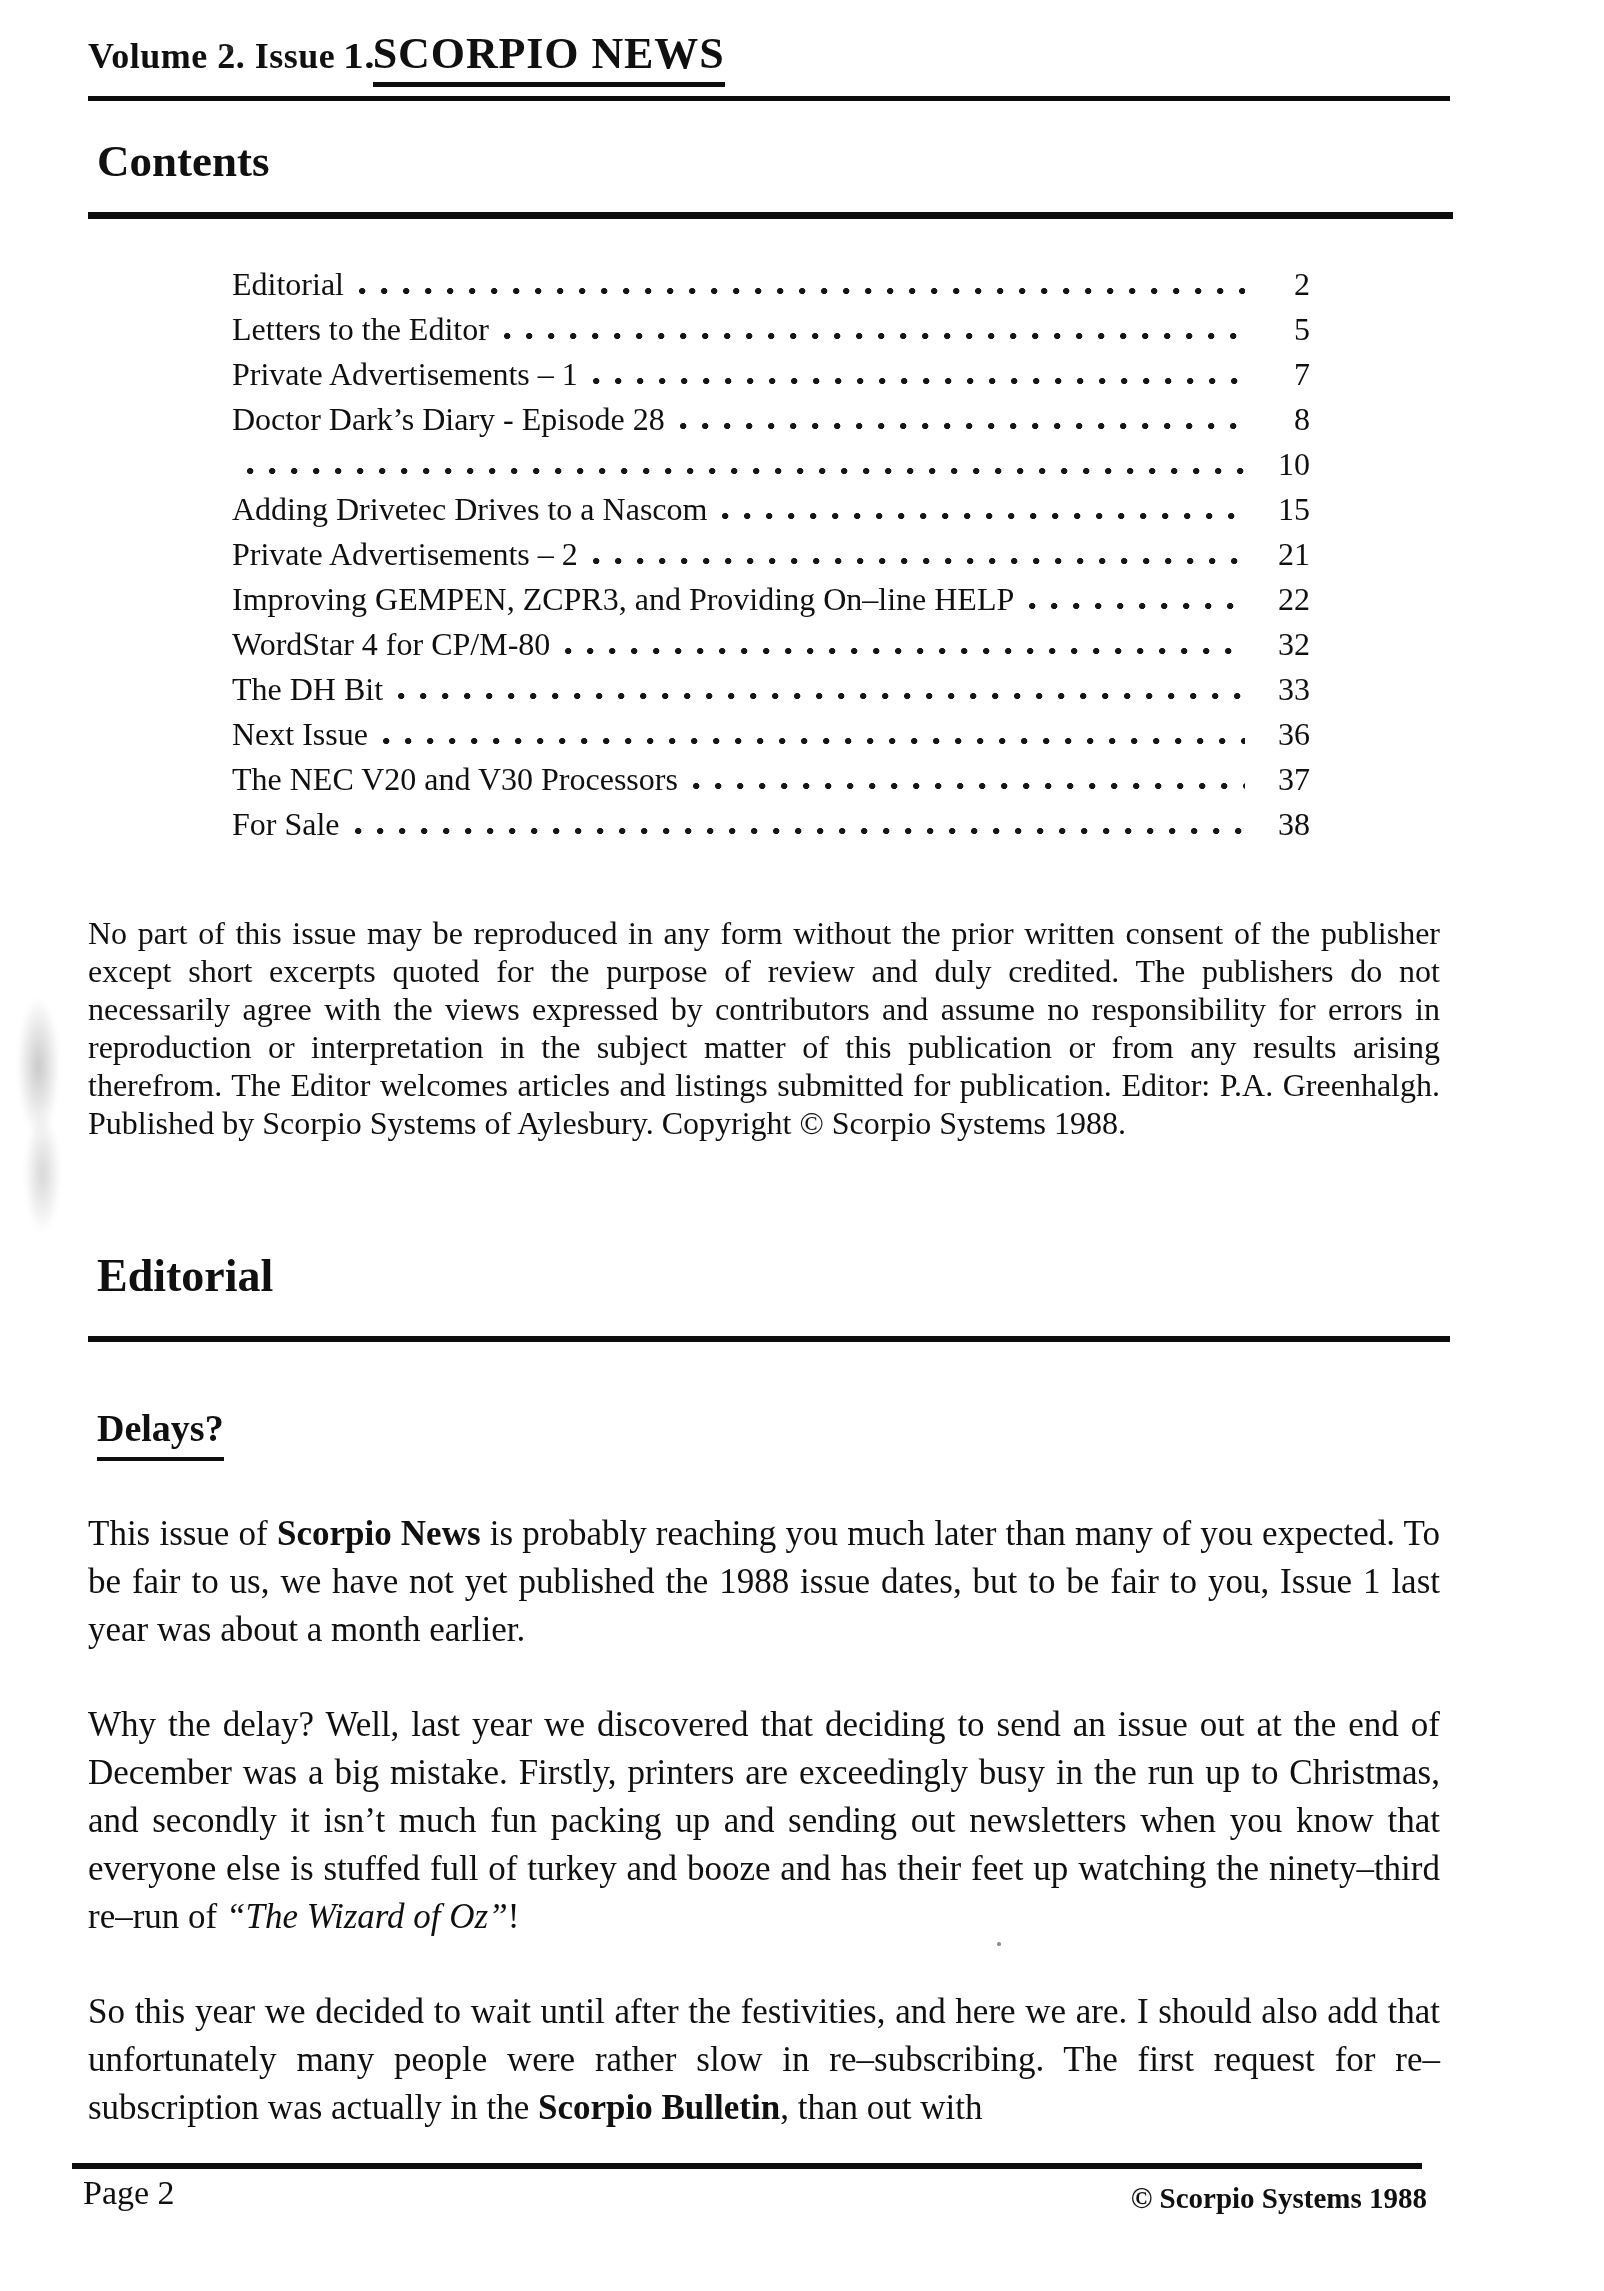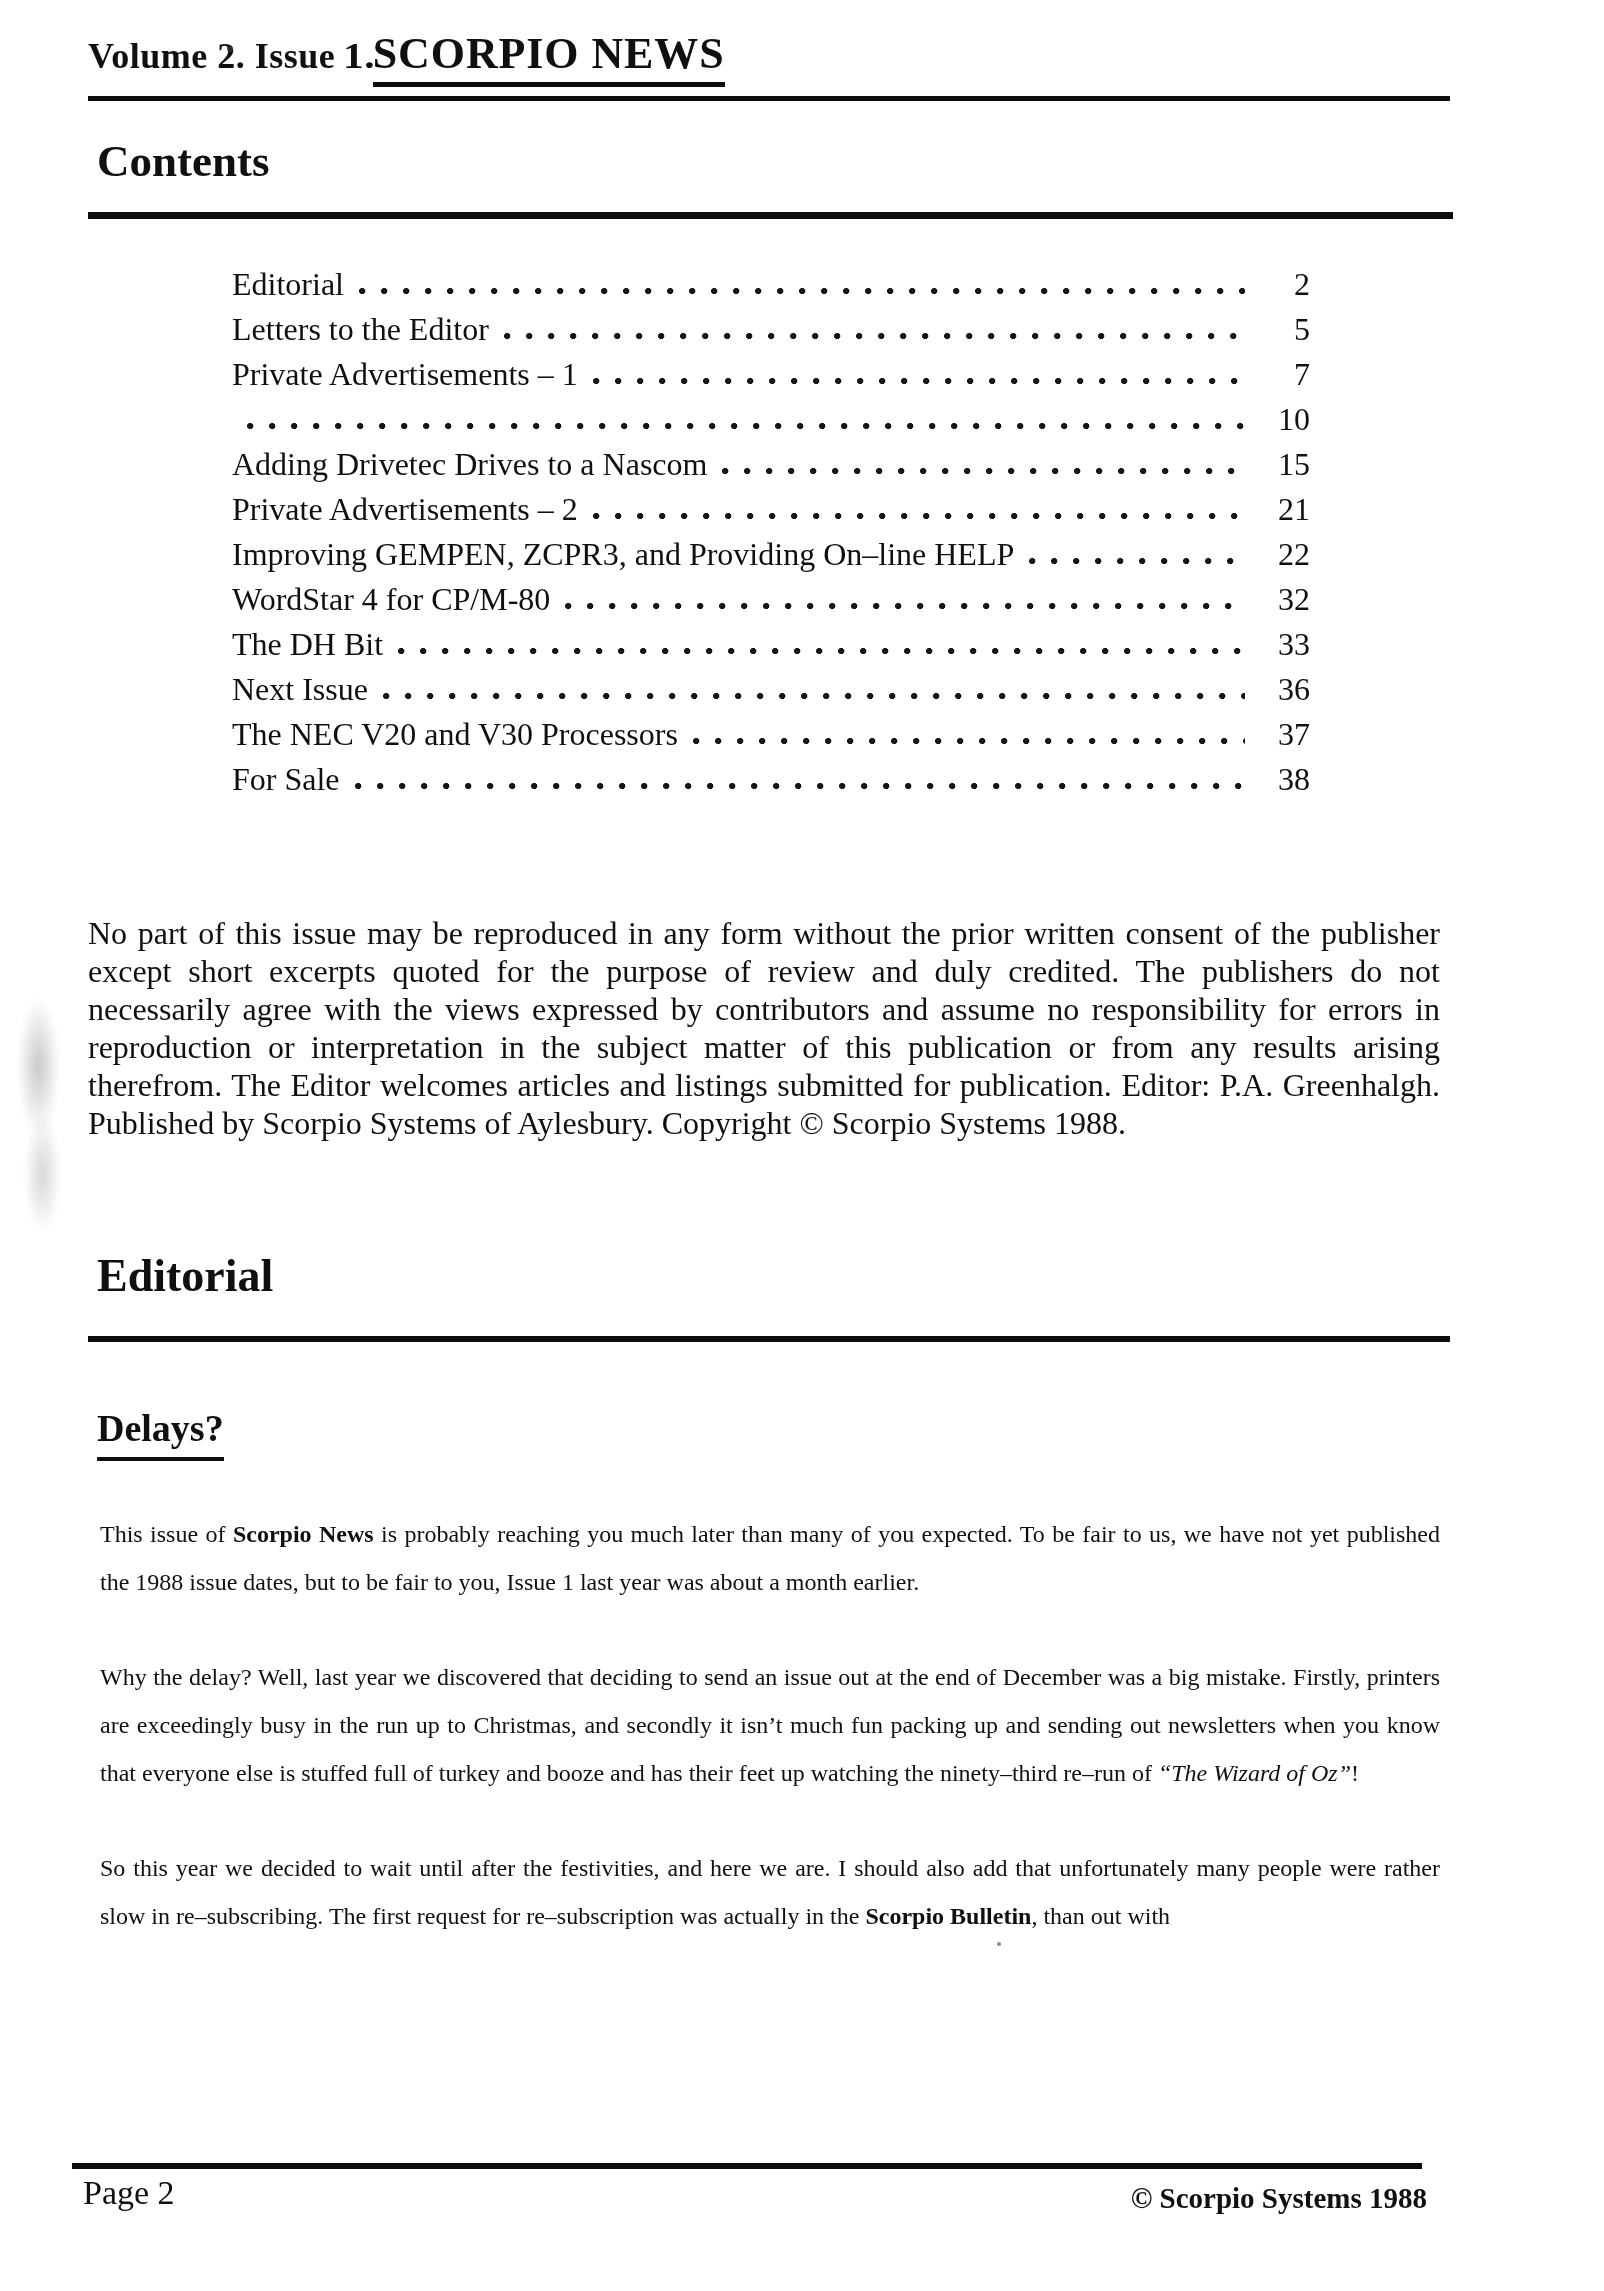--- a/index.html
+++ b/index.html
@@ -49,21 +49,21 @@
 
   
   .editorial-heading{position:absolute;left:97px;top:1249px;font-size:46px;font-weight:700;}
   .rule-editorial{left:88px;top:1336px;width:1362px;height:5.6px;}
   .delays-heading{
     position:absolute;left:97px;top:1406px;font-size:38px;font-weight:700;
     border-bottom:4.6px solid #0f0f0f;padding-bottom:6.5px;
   }
   .body-copy{position:absolute;left:88px;top:1510px;width:1352px;}
   .body-copy p{
-    margin:0 0 47px 12px;font-size:24px;line-height:48px;text-align:justify;
+    margin:0 0 47px 0;font-size:35px;line-height:48px;text-align:justify;
   }
   .b{font-weight:700;}
   .i{font-style:italic;}
 
   
   .rule-footer{left:72px;top:2163px;width:1350px;height:5.6px;}
   .footer-page{position:absolute;left:83px;top:2174px;font-size:34px;}
   .footer-copyright{position:absolute;right:178px;top:2182px;font-size:29px;font-weight:700;}
 
   
@@ -102,20 +102,25 @@
       </div>
       <div class="toc-row">
         <span class="toc-title">Letters to the Editor</span>
         <span class="toc-leader"></span>
         <span class="toc-page">5</span>
       </div>
       <div class="toc-row">
         <span class="toc-title">Private Advertisements – 1</span>
         <span class="toc-leader"></span>
         <span class="toc-page">7</span>
+      </div>
+      <div class="toc-row">
+        <span class="toc-title">Doctor Dark’s Diary - Episode 28</span>
+        <span class="toc-leader"></span>
+        <span class="toc-page">8</span>
       </div>
       <div class="toc-row">
         <span class="toc-leader"></span>
         <span class="toc-page">10</span>
       </div>
       <div class="toc-row">
         <span class="toc-title">Adding Drivetec Drives to a Nascom</span>
         <span class="toc-leader"></span>
         <span class="toc-page">15</span>
       </div>

